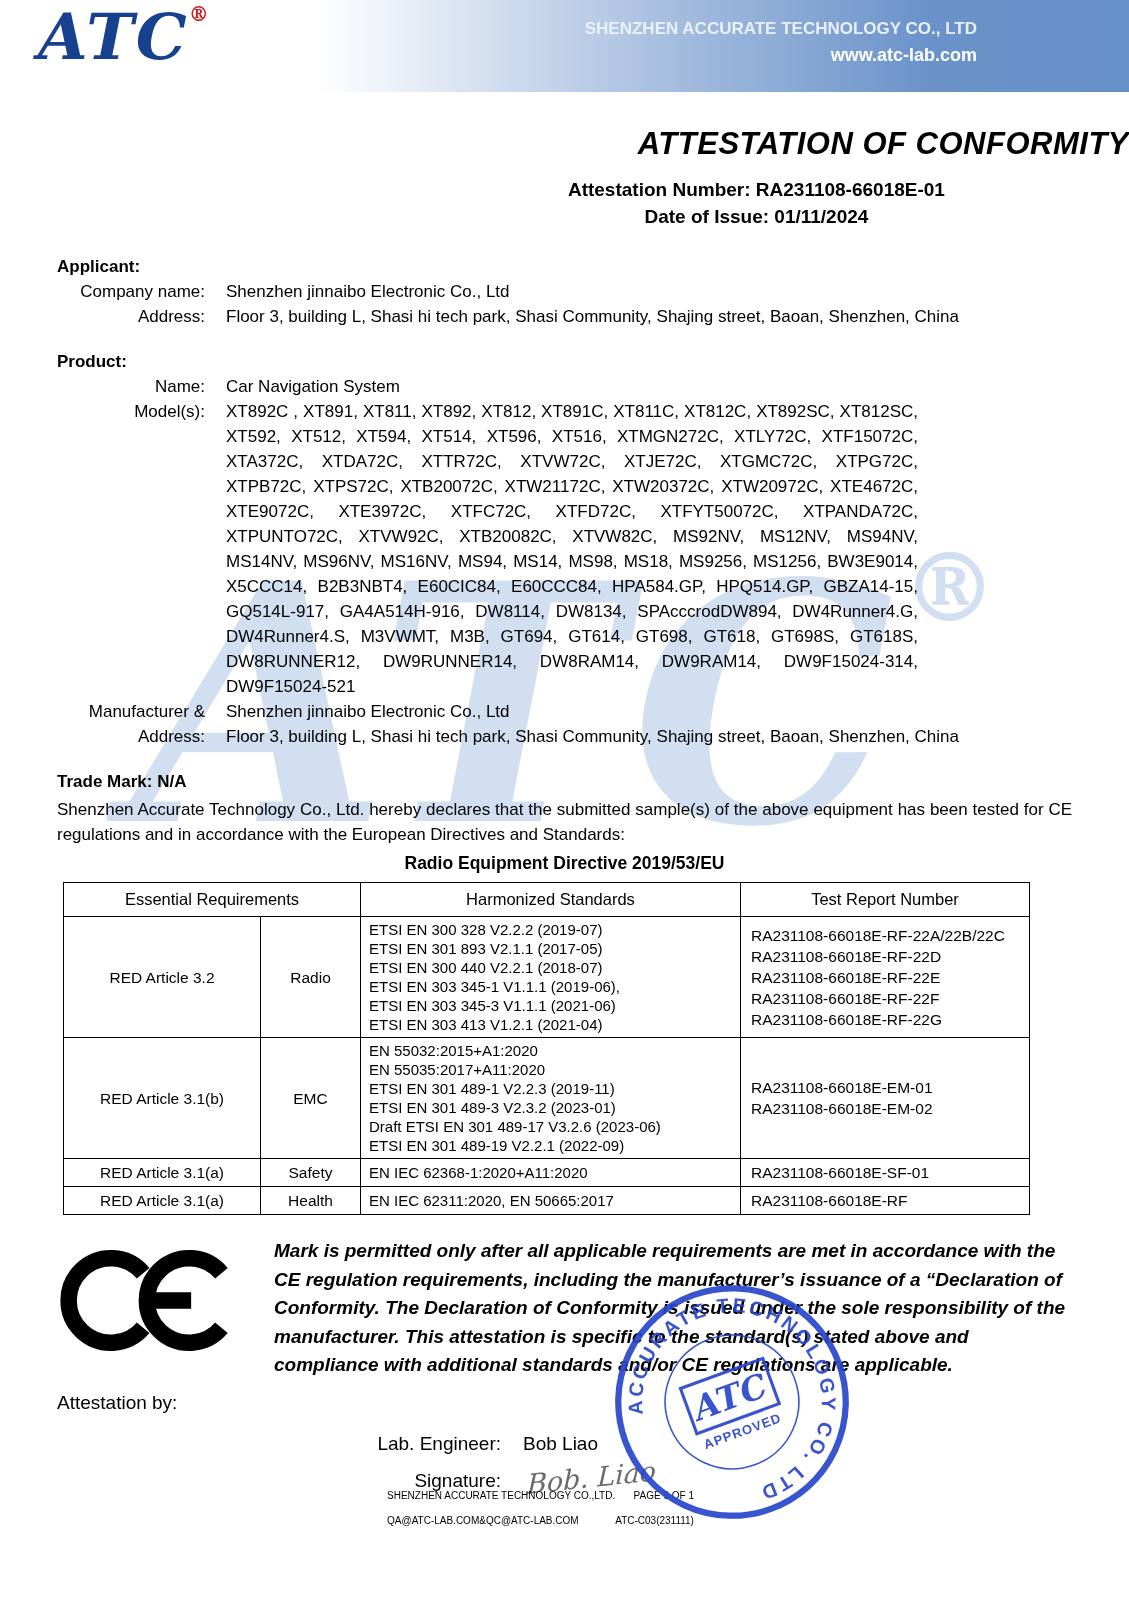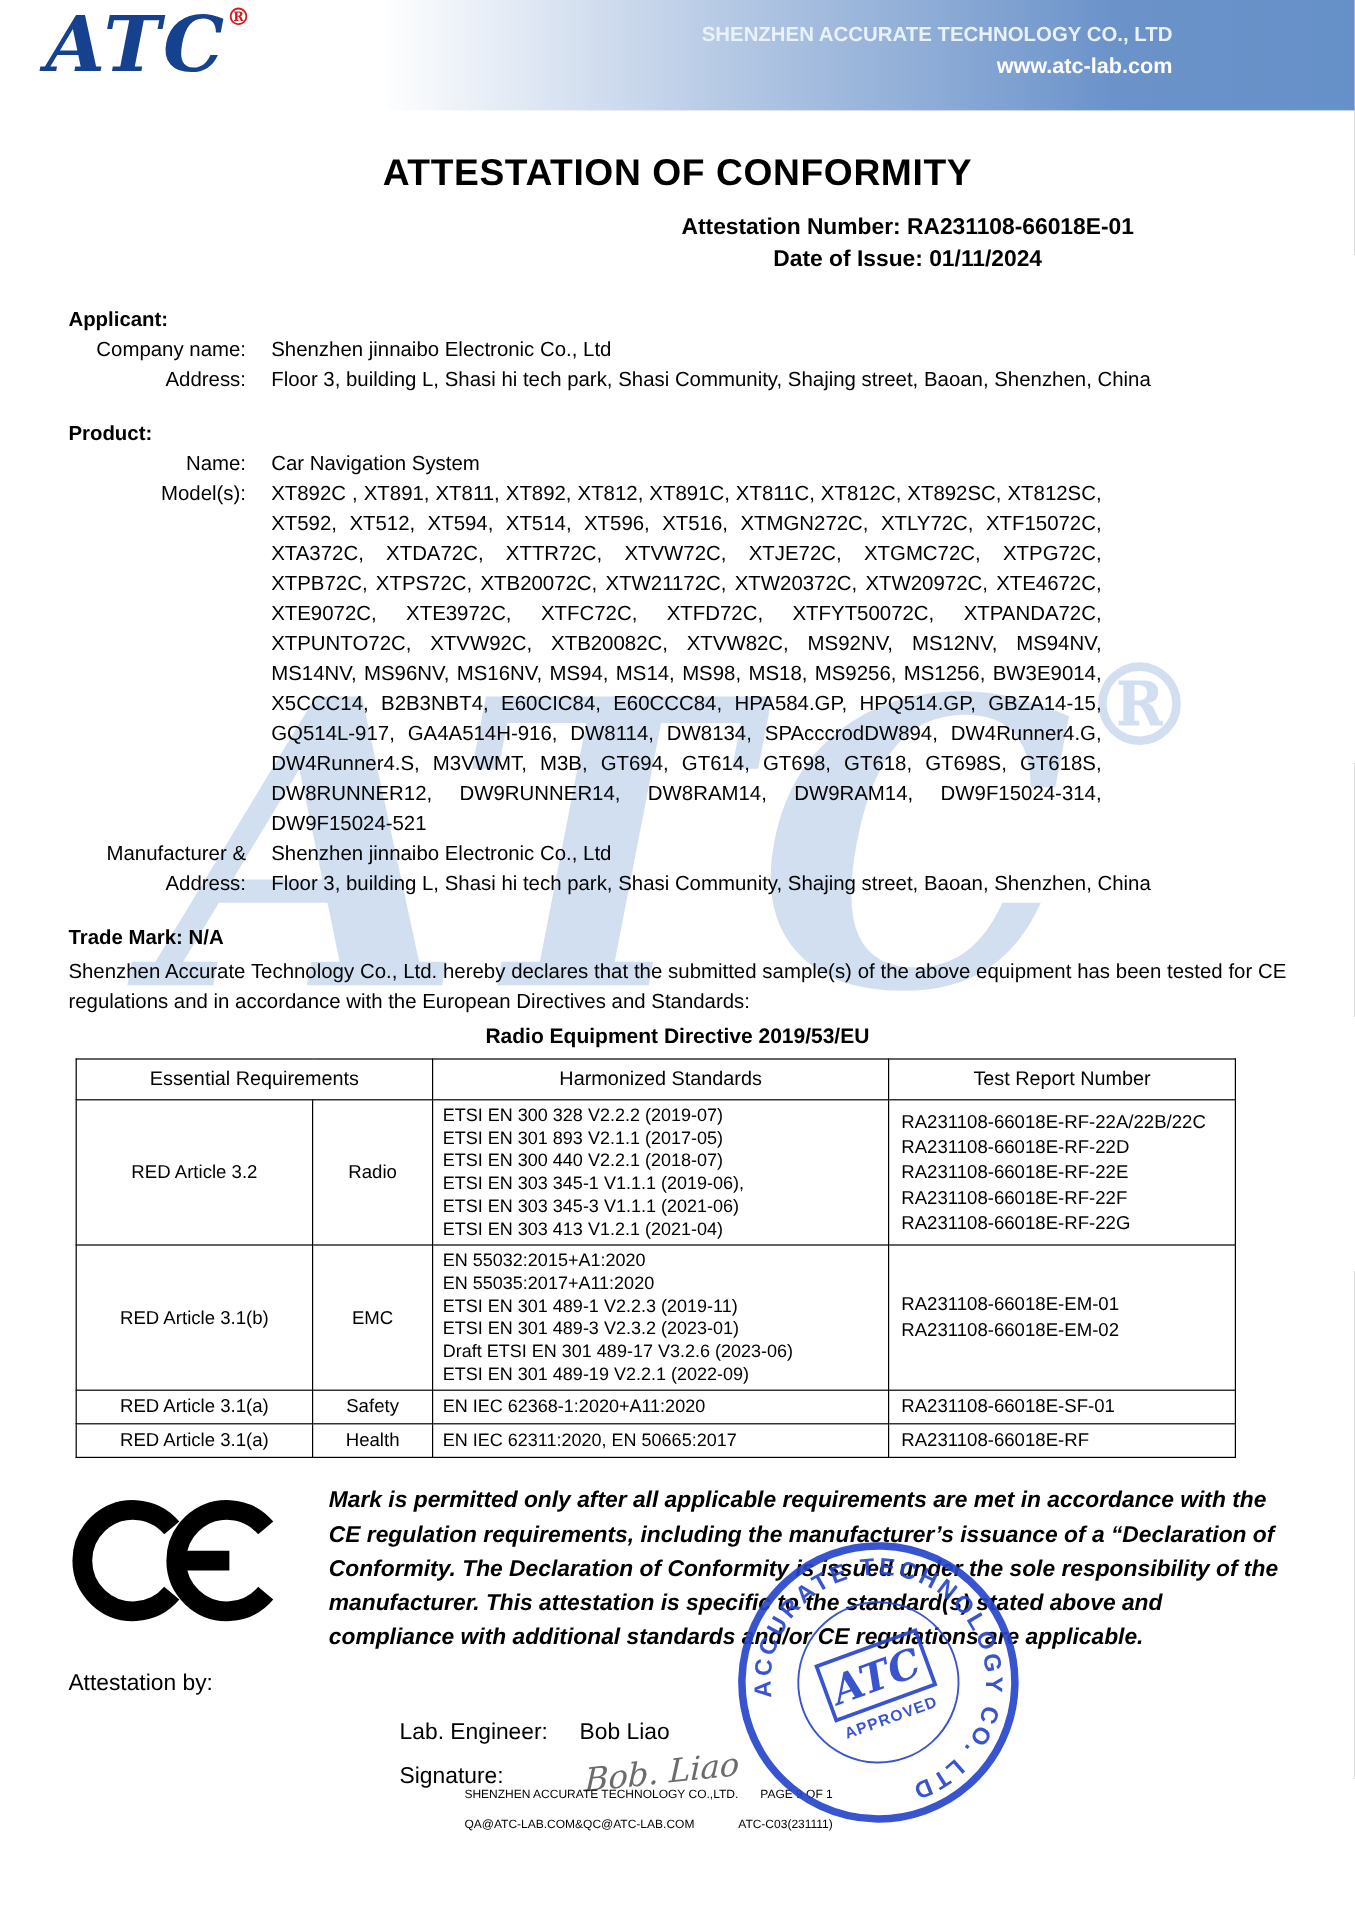--- a/index.html
+++ b/index.html
@@ -22,21 +22,21 @@
     height: 92px; display: flex; justify-content: space-between; align-items: flex-start;
     background: linear-gradient(90deg, #ffffff 0%, #ffffff 28%, #a9c0e0 58%, #6b93ca 82%, #6690c8 100%);
   }
   .logo { padding: 4px 0 0 38px; font-family: "DejaVu Serif", serif; font-weight: bold; font-style: italic; color: #16418e; line-height: 1; }
   .logo-text { font-size: 64px; letter-spacing: 2px; }
   .logo-reg { font-size: 20px; color: #cf1d1d; vertical-align: 38px; font-style: normal; }
   .header-right { padding: 16px 152px 0 0; text-align: right; line-height: 26px; }
   .hdr-company { color: #e9f1fb; font-weight: bold; font-size: 17px; }
   .hdr-site { color: #ffffff; font-weight: bold; font-size: 18px; }
   
-  .title { text-align: center; font-size: 31px; font-weight: bold; margin-top: 34px; letter-spacing: 0.5px; }
+  .title { text-align: right; font-size: 31px; font-weight: bold; margin-top: 34px; letter-spacing: 0.5px; font-style: italic; }
   .meta { margin: 14px 0 0 36%; width: 62%; text-align: center; font-weight: bold; font-size: 19px; line-height: 27px; }
   
   .content { padding: 4px 57px 0 57px; font-size: 17px; line-height: 25px; }
   .section-label { font-weight: bold; margin-top: 20px; }
   .kv { display: flex; }
   .k { flex: none; width: 148px; text-align: right; }
   .k div { text-align: right; }
   .v { margin-left: 21px; flex: 1; }
   .addr { max-width: 745px; }
   .just { max-width: 772px; text-align: justify; }
@@ -53,21 +53,21 @@
   .rep-cell { padding: 3px 10px; line-height: 21px; white-space: pre-line; margin-left: 12px; }
   .one-line td { height: 27px; }
   
   .ce-row { display: flex; margin-top: 22px; align-items: flex-start; }
   .ce-mark { flex: none; width: 195px; padding-top: 12px; }
   .ce-statement { flex: 1; margin-left: 22px; font-weight: bold; font-style: italic; font-size: 19px; line-height: 28.5px; }
   
   .attestation-by { margin-top: 10px; font-size: 19px; }
   .signoff { margin: 16px 0 0 276px; font-size: 19px; }
   .sig-row { display: flex; align-items: baseline; height: 34px; }
-  .sig-k { width: 128px; text-align: left; flex: none; }
+  .sig-k { width: 128px; text-align: right; flex: none; margin-left: 40px; }
   .sig-v { margin-left: 22px; }
   .signature {
     margin-left: 26px; display: inline-block; transform: rotate(-6deg) skewX(-8deg);
     font-family: "DejaVu Serif", serif; font-style: italic; font-size: 27px; color: #6b6b6b;
   }
   
   .stamp { position: absolute; left: 612px; top: 1282px; width: 240px; height: 240px; transform: rotate(-20deg); opacity: 0.92; z-index: 3; }
   
   .footer { position: absolute; left: 57px; right: 105px; top: 1483px; display: flex; justify-content: center; font-size: 10px; line-height: 25px; z-index: 1; }
   .f-right { text-align: right; }

